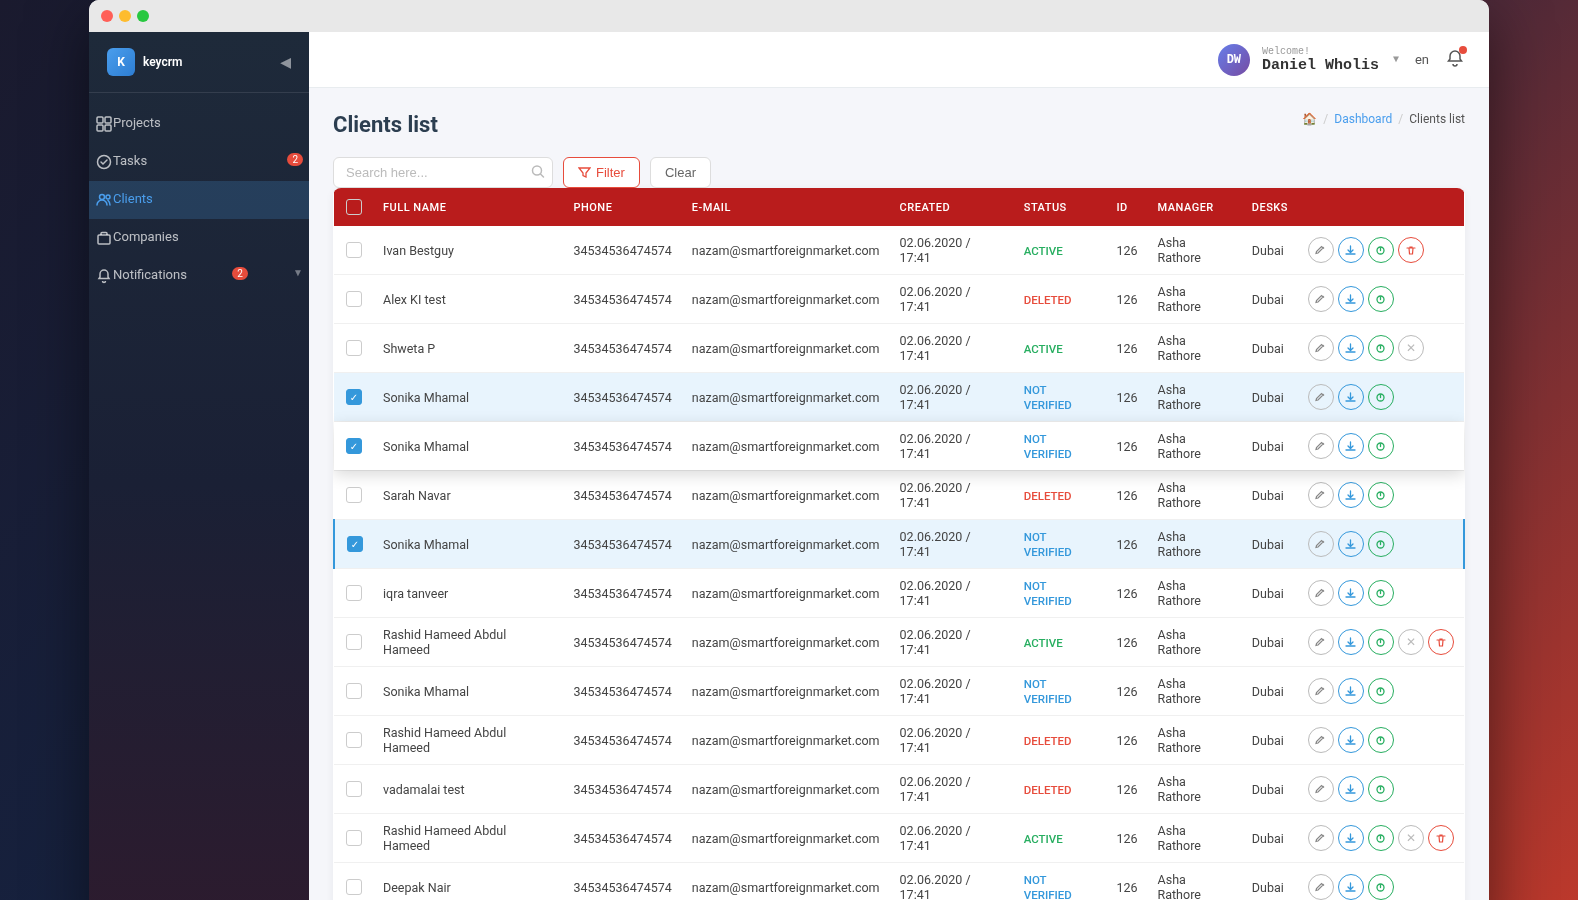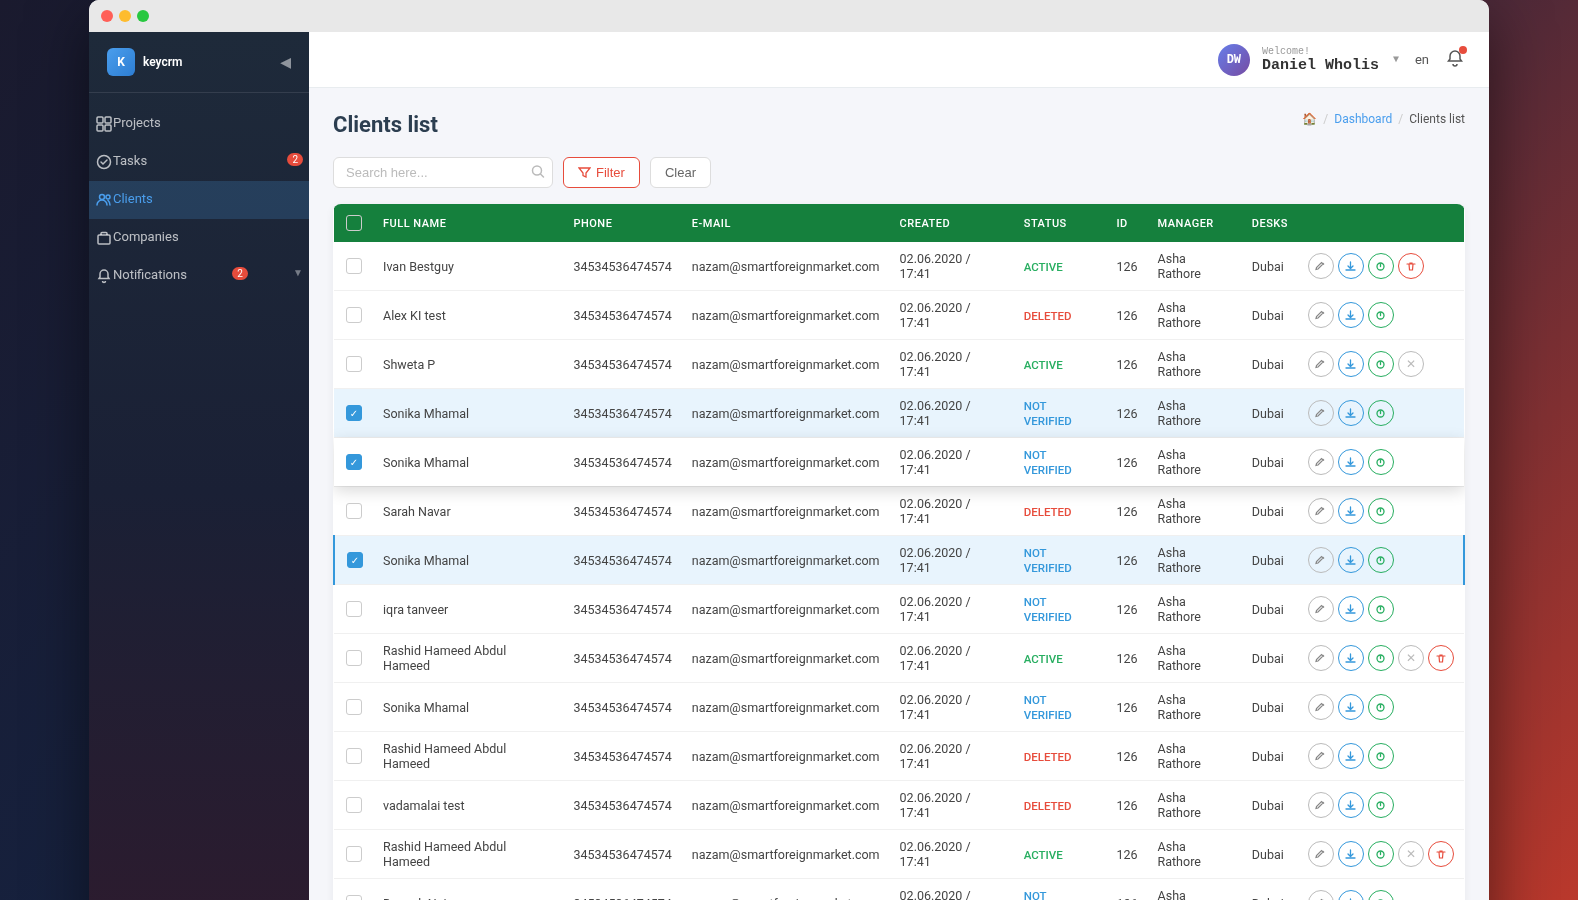--- a/index.html
+++ b/index.html
@@ -216,21 +216,20 @@
       text-decoration: none;
     }
     .breadcrumb .sep { color: #ccc; }
     .breadcrumb .current { color: #555; }
 
     
     .toolbar {
       display: flex;
       align-items: center;
       gap: 10px;
-      margin-bottom: 16px;
     }
     .search-box {
       position: relative;
       flex: 0 0 220px;
     }
     .search-input {
       width: 100%;
       padding: 7px 32px 7px 12px;
       border: 1px solid #ddd;
       border-radius: 6px;
@@ -276,21 +275,21 @@
       border-radius: 8px;
       overflow: hidden;
       box-shadow: 0 2px 8px rgba(0,0,0,0.06);
     }
     table {
       width: 100%;
       border-collapse: collapse;
       font-size: 12.5px;
     }
     thead {
-      background: #15803d;
+      background: #b91c1c;
       color: white;
     }
     thead th {
       padding: 11px 10px;
       text-align: left;
       font-weight: 500;
       font-size: 11px;
       text-transform: uppercase;
       letter-spacing: 0.5px;
       white-space: nowrap;

